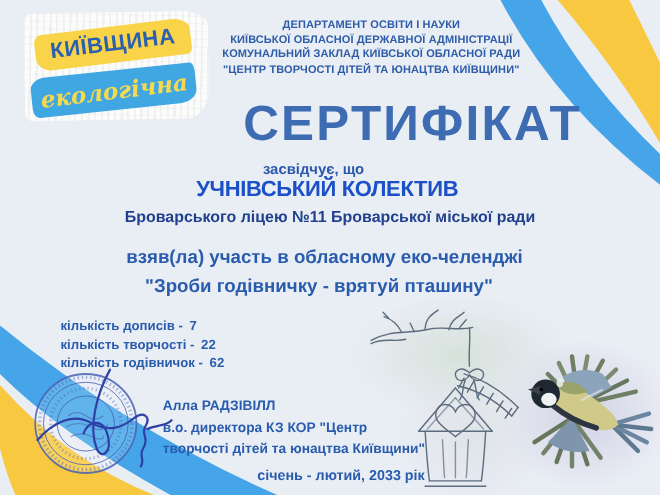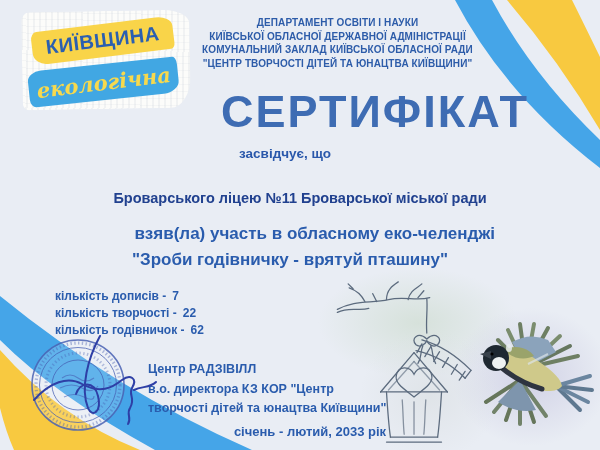--- a/index.html
+++ b/index.html
@@ -40,21 +40,21 @@
   .header-block{ left:195px; top:16px; width:285px; text-align:center;
     color:#2d5ca9; font-size:10px; font-weight:bold; line-height:13.5px; letter-spacing:.1px; }
   .title{ left:195px; top:86px; width:360px; text-align:center;
     color:#3e6cb3; font-size:45px; font-weight:800; letter-spacing:2px; }
   .attests{ left:135px; top:146px; width:300px; text-align:center;
     color:#2a58ab; font-size:13.5px; font-weight:600; }
   .recipient{ left:145px; top:161px; width:305px; text-align:center;
     color:#1b50c7; font-size:20px; font-weight:800; letter-spacing:-.3px; }
   .school{ left:85px; top:190px; width:430px; text-align:center;
     color:#21418f; font-size:14.5px; font-weight:bold; }
-  .event1{ left:95px; top:224px; width:400px; text-align:right;
+  .event1{ left:95px; top:224px; width:400px; text-align:center;
     color:#2a5cad; font-size:17px; font-weight:bold; }
   .event2{ left:95px; top:250px; width:390px; text-align:center;
     color:#2a5cad; font-size:17px; font-weight:bold; }
   .stats{ left:55px; top:288px; width:220px; color:#2a5cad;
     font-size:12px; font-weight:600; line-height:17px; }
   .stats .row .val{ margin-left:6px; }
   .signatory{ left:148px; top:360px; width:260px; color:#2a5cad;
     font-size:12.5px; font-weight:bold; line-height:19.5px; }
   .period{ left:180px; top:424px; width:260px; text-align:center;
     color:#2a5cad; font-size:13px; font-weight:bold; }
@@ -91,20 +91,21 @@
 
   <div class="txt header-block">
     <div>ДЕПАРТАМЕНТ ОСВІТИ І НАУКИ</div>
     <div>КИЇВСЬКОЇ ОБЛАСНОЇ ДЕРЖАВНОЇ АДМІНІСТРАЦІЇ</div>
     <div>КОМУНАЛЬНИЙ ЗАКЛАД КИЇВСЬКОЇ ОБЛАСНОЇ РАДИ</div>
     <div>"ЦЕНТР ТВОРЧОСТІ ДІТЕЙ ТА ЮНАЦТВА КИЇВЩИНИ"</div>
   </div>
 
   <div class="txt title">СЕРТИФІКАТ</div>
   <div class="txt attests">засвідчує, що</div>
+  <div class="txt recipient">УЧНІВСЬКИЙ КОЛЕКТИВ</div>
   <div class="txt school">Броварського ліцею №11 Броварської міської ради</div>
   <div class="txt event1">взяв(ла) участь в обласному еко-челенджі</div>
   <div class="txt event2">"Зроби годівничку - врятуй пташину"</div>
 
   <div class="txt stats">
     <div class="row">
       <span>кількість дописів -</span><span class="val">7</span>
     </div>
     <div class="row">
       <span>кількість творчості -</span><span class="val">22</span>
@@ -128,21 +129,21 @@
       </g>
       <g stroke="#2e3fa6" fill="none" stroke-width="2" stroke-linecap="round">
         <path d="M84,6 C72,28 64,58 72,78 C76,88 86,82 82,66 C78,50 64,52 60,64"></path>
         <path d="M18,70 C34,52 52,46 66,54 C84,64 96,58 106,50 C114,44 122,48 116,58 C112,65 120,68 114,78 C110,84 116,88 112,94"></path>
         <path d="M118,60 C126,56 134,58 140,52"></path>
       </g>
     </svg>
   </div>
 
   <div class="txt signatory">
-    <div>Центр РАДЗІВІЛЛ</div>
+    <div>Алла РАДЗІВІЛЛ</div>
     <div>в.о. директора КЗ КОР "Центр</div>
     <div>творчості дітей та юнацтва Київщини"</div>
   </div>
 
   <div class="txt period">січень - лютий, 2033 рік</div>
 
   <svg class="art" style="left:330px; top:276px;" width="170" height="172" viewBox="0 0 170 175">
     <g stroke="#5c6b7e" fill="none" stroke-width="1.3" stroke-linecap="round">
 
       <path d="M6,34 C24,24 40,28 58,24 C74,20 86,26 100,22"></path>

